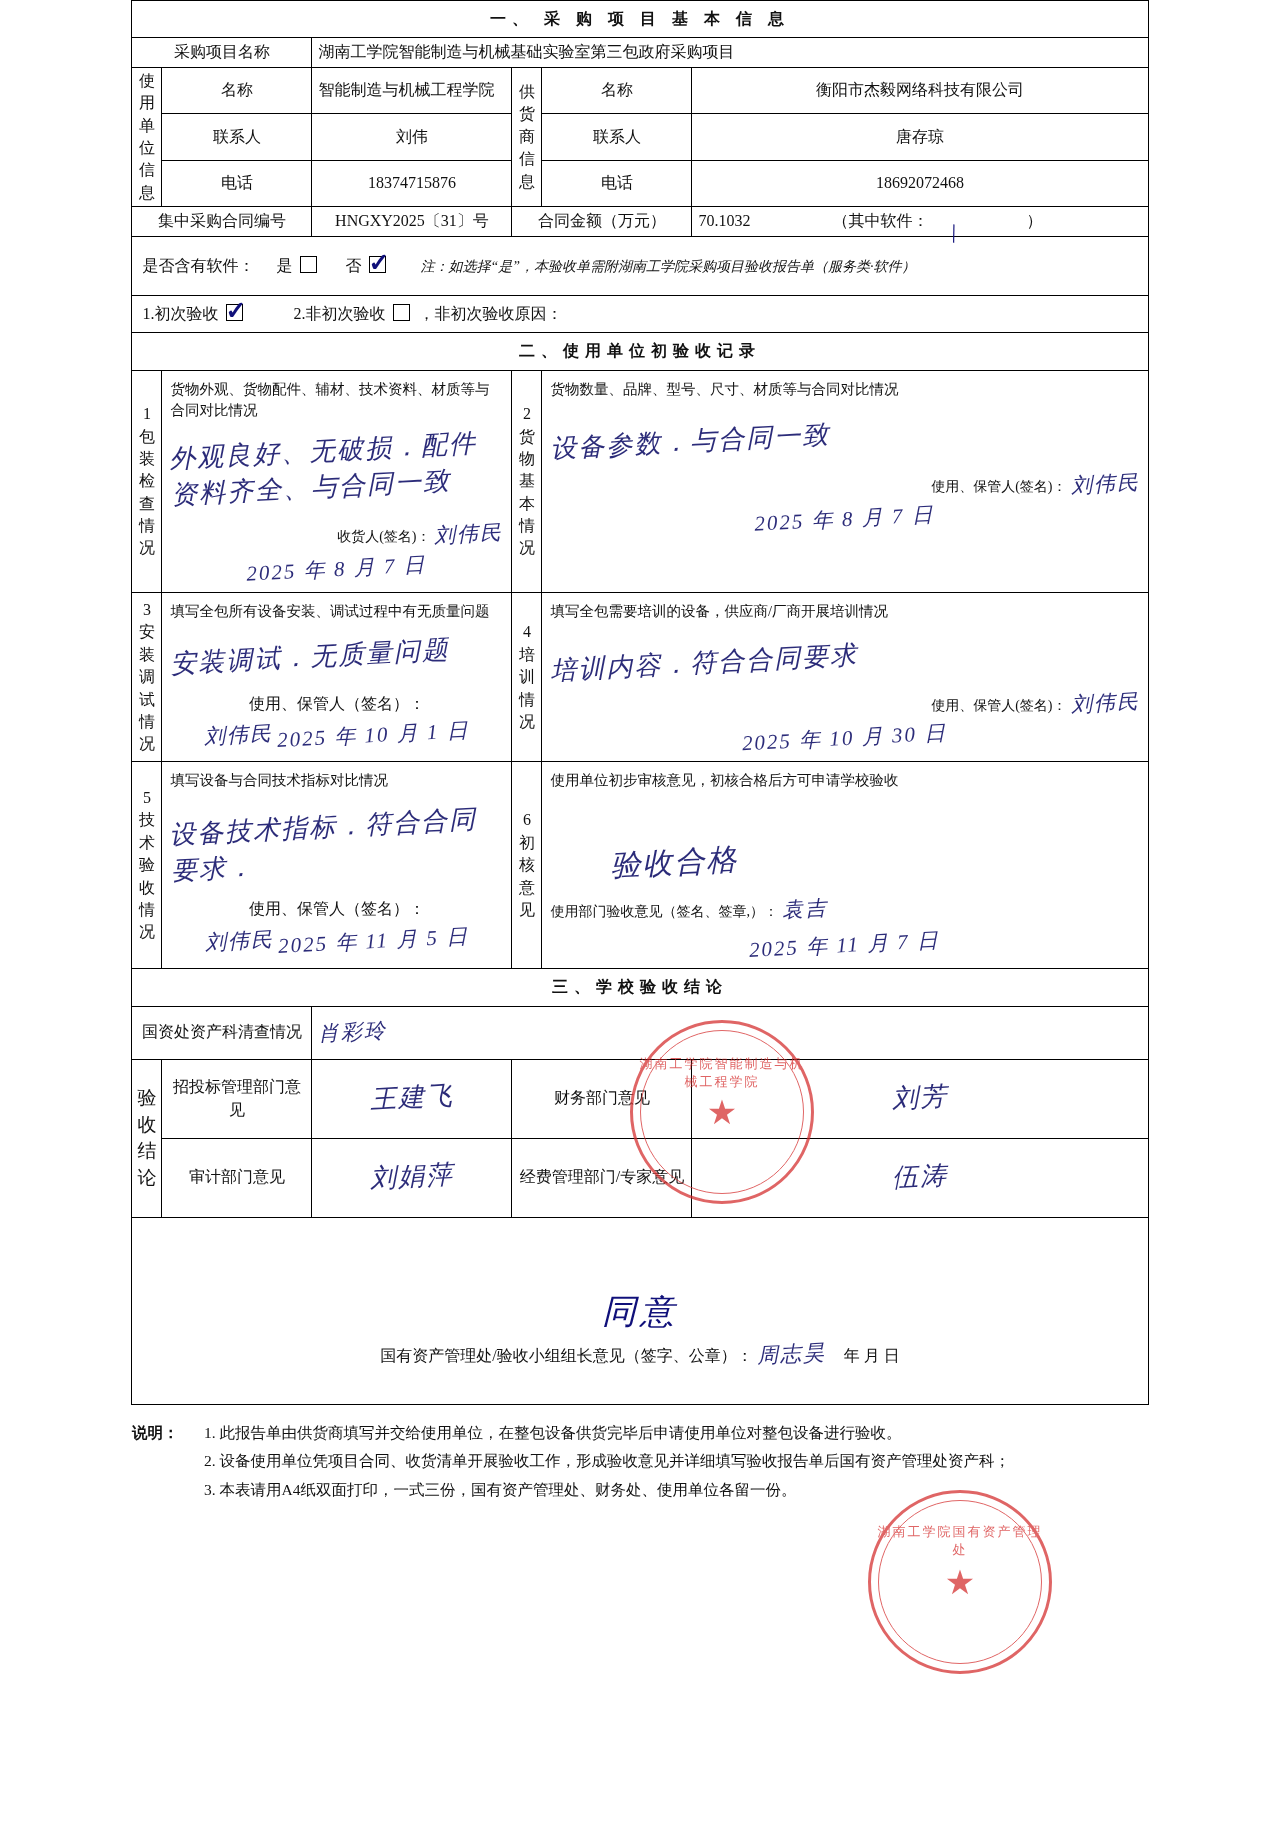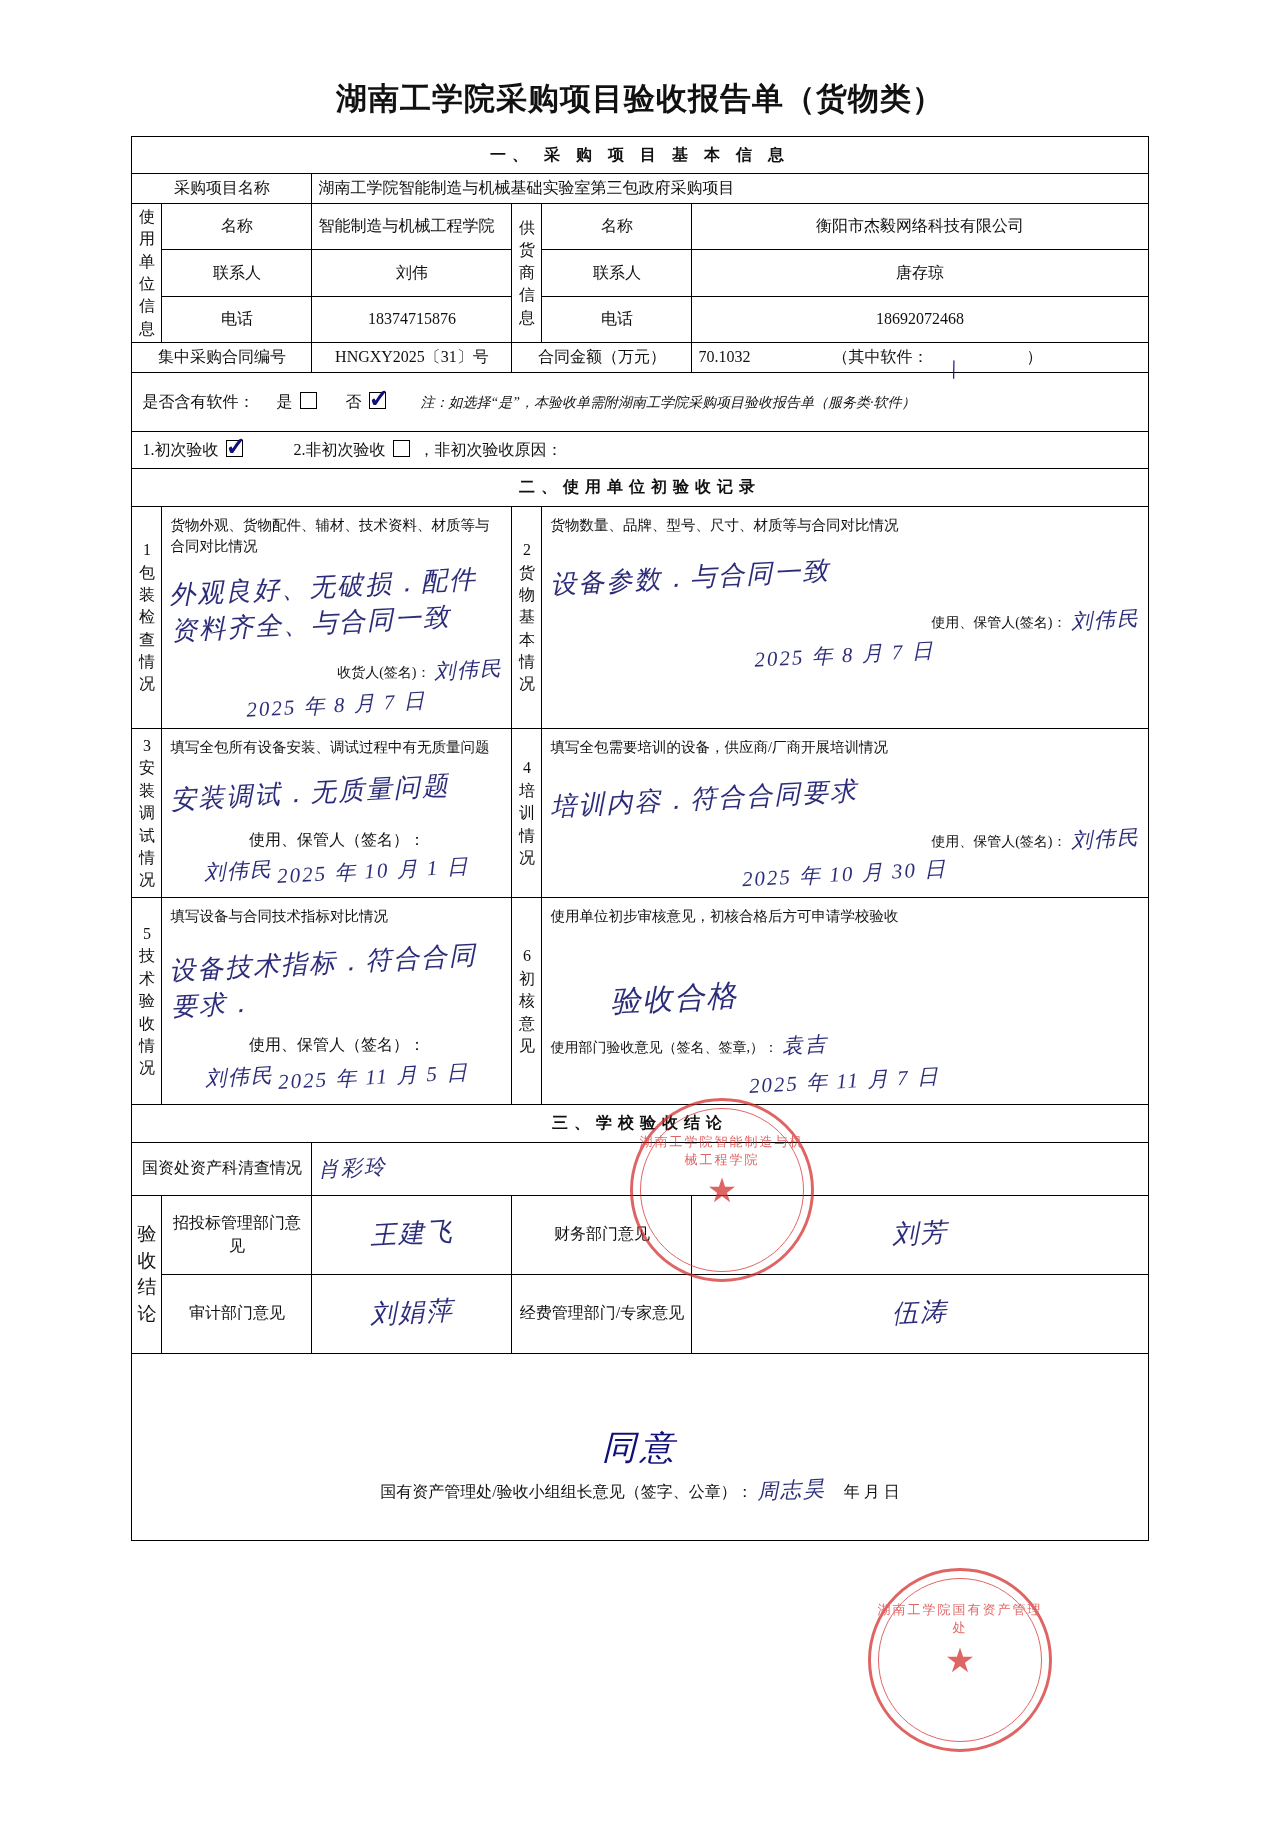--- a/index.html
+++ b/index.html
@@ -168,21 +168,20 @@
     letter-spacing: 4px;
     display: block;
     margin-bottom: 4px;
   }
 </style>
 </head>
 <body>
 
 <div class="page">
 
-  <div class="doc-title">湖南工学院采购项目验收报告单（货物类）</div>
 
   <table class="form">
     <colgroup>
       <col style="width:30px">
       <col style="width:150px">
       <col style="width:200px">
       <col style="width:30px">
       <col style="width:150px">
       <col style="width:456px">
     </colgroup>
@@ -425,20 +424,28 @@
       <td colspan="6" class="concl-big" style="height:130px">
         <span class="concl-hand">同意</span>
         <span>国有资产管理处/验收小组组长意见（签字、公章）：</span>
         <span class="hand sm">周志昊</span>
         <span style="margin-left:14px">年    月    日</span>
       </td>
     </tr>
   </tbody>
     </table>
 
+  <div class="footer footer-wrap">
+    <span class="footer-lead">说明：</span>
+    <div style="padding-left:72px">
+      <div>1. 此报告单由供货商填写并交给使用单位，在整包设备供货完毕后申请使用单位对整包设备进行验收。</div>
+      <div>2. 设备使用单位凭项目合同、收货清单开展验收工作，形成验收意见并详细填写验收报告单后国有资产管理处资产科；</div>
+      <div>3. 本表请用A4纸双面打印，一式三份，国有资产管理处、财务处、使用单位各留一份。</div>
+    </div>
+  </div>
 
   <div class="stamp" id="stamp1">
     <div class="ring"></div>
     <div class="star">★</div>
     <div class="stamp-txt" style="top:32px">湖南工学院智能制造与机械工程学院</div>
   </div>
   <div class="stamp" id="stamp2">
     <div class="ring"></div>
     <div class="star">★</div>
     <div class="stamp-txt" style="top:30px">湖南工学院国有资产管理处</div>

